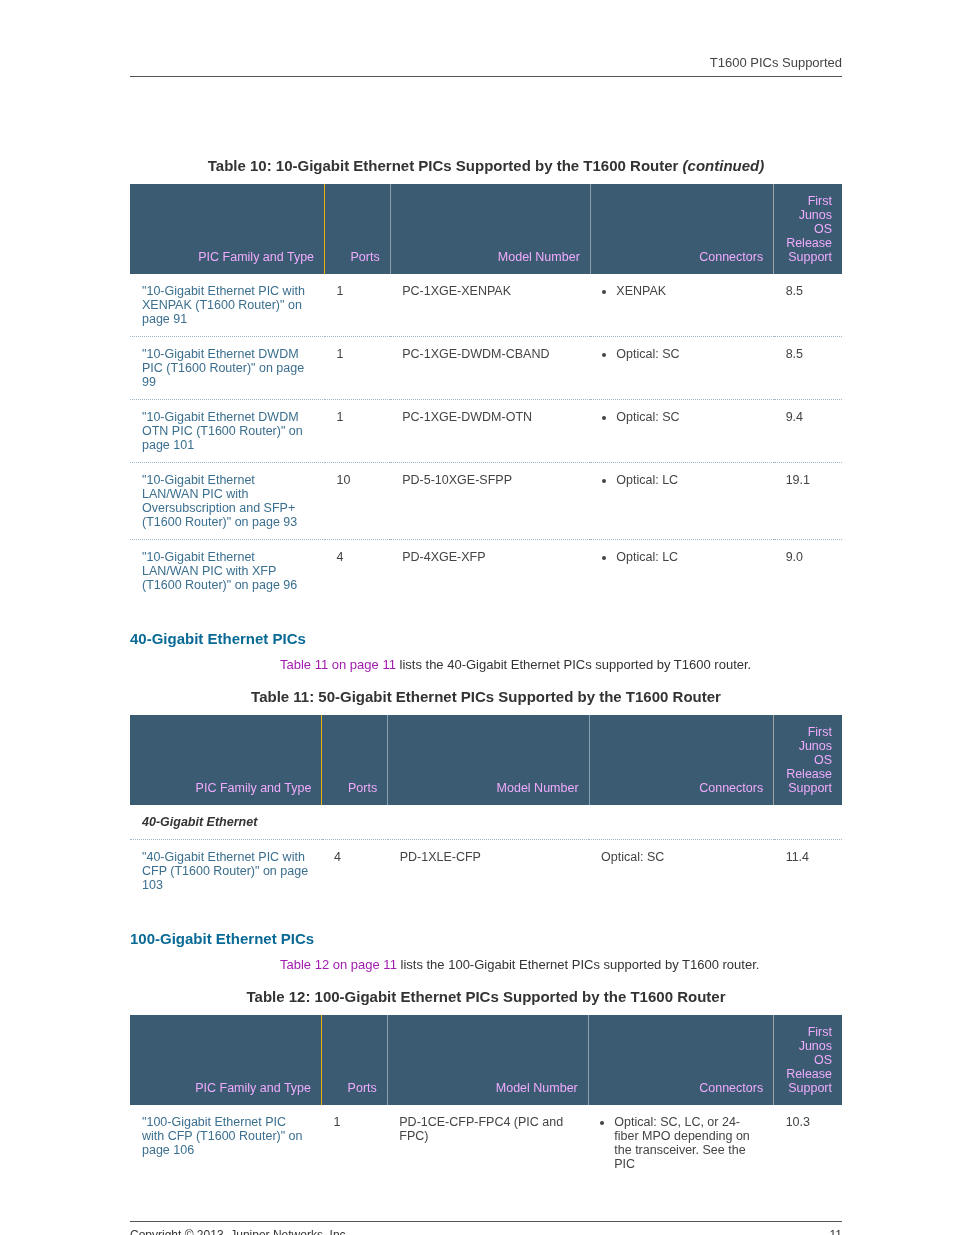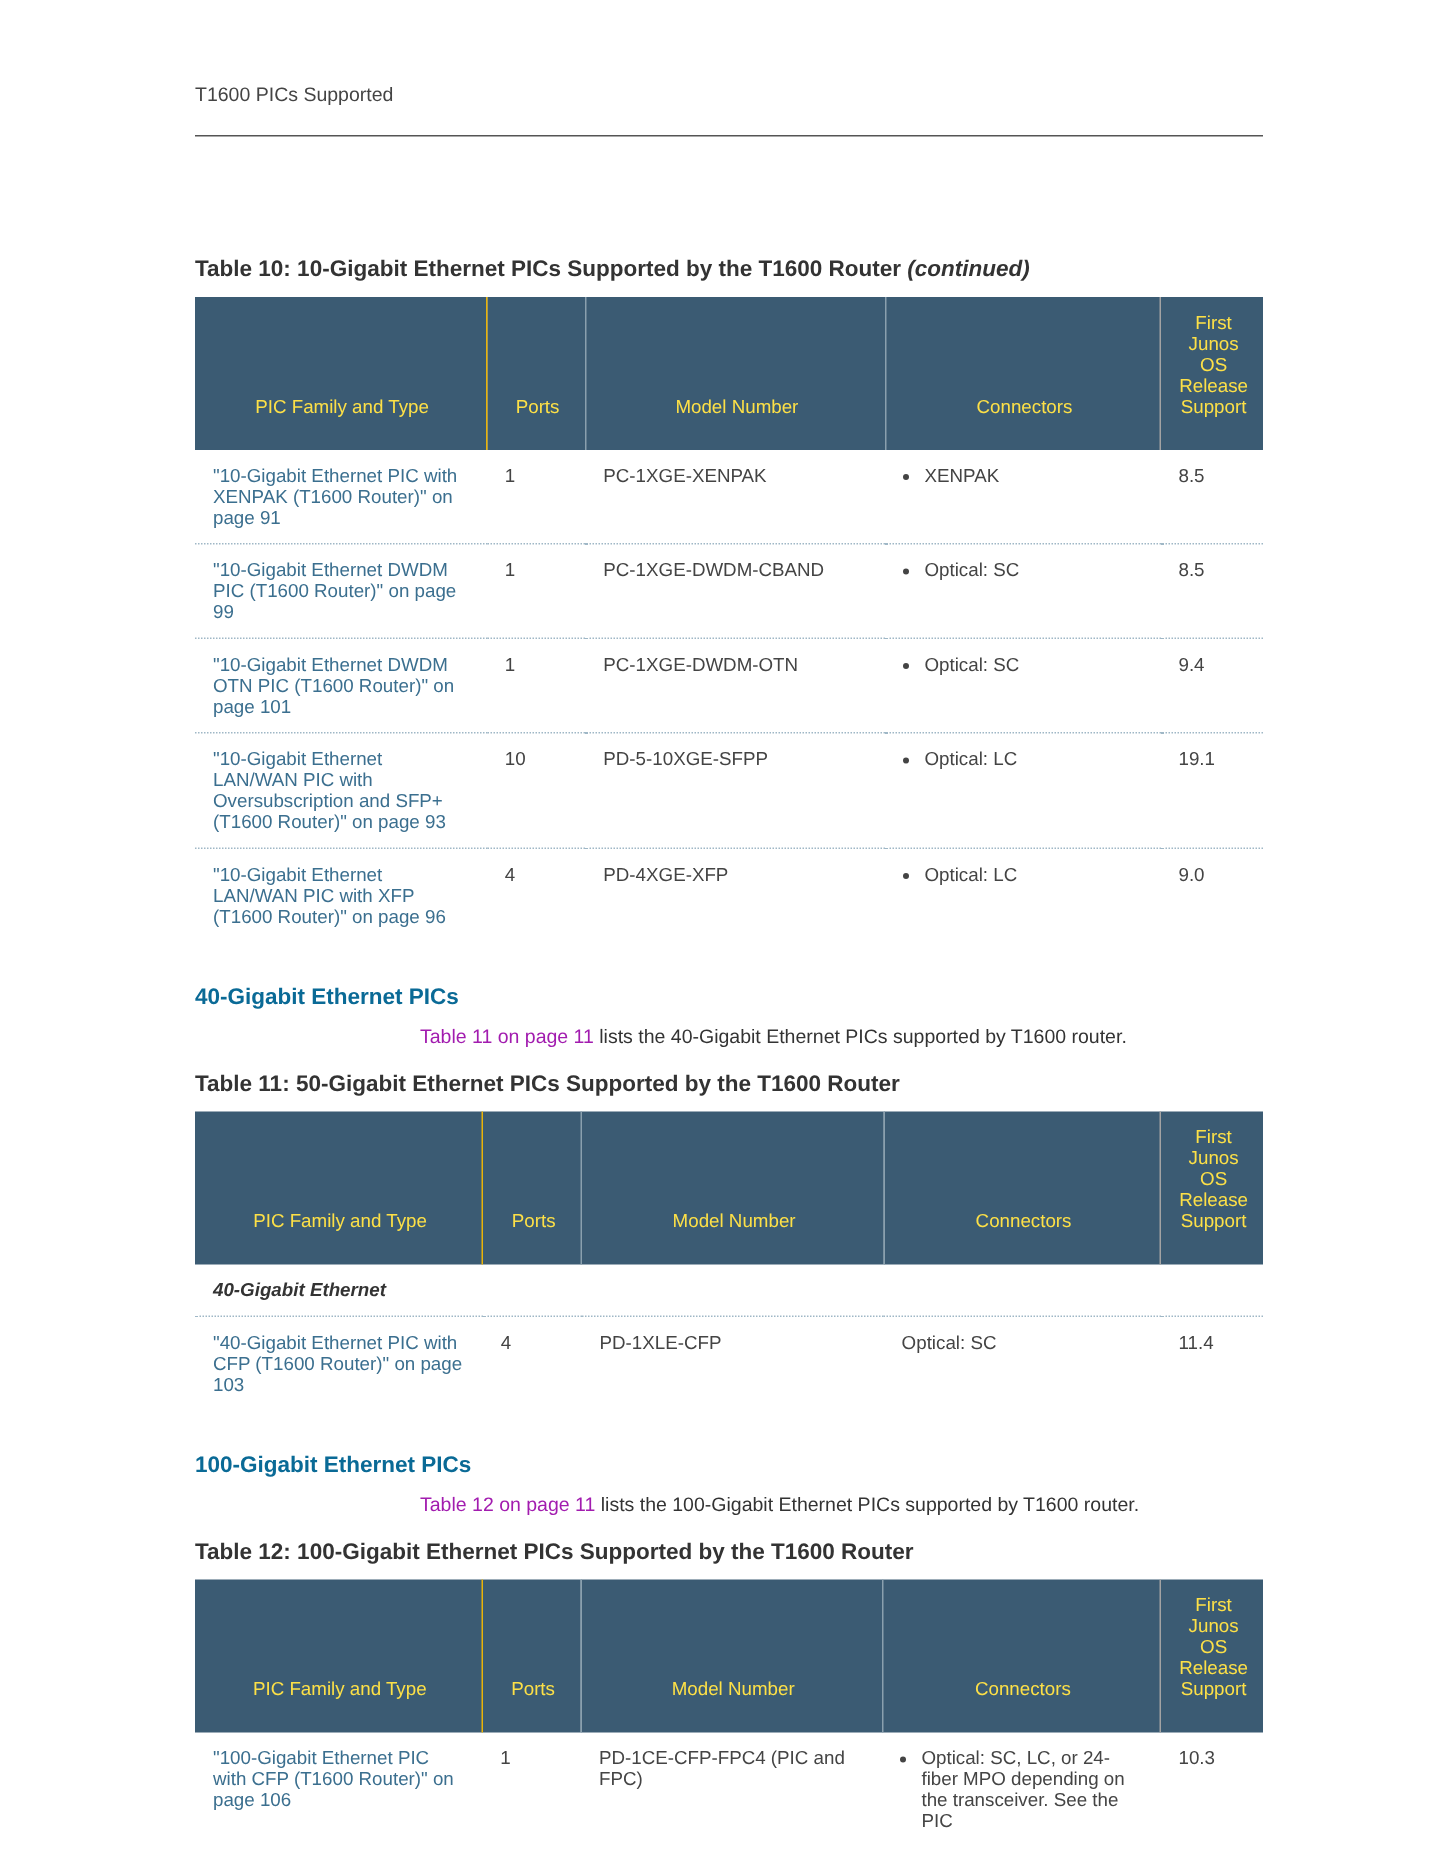--- a/index.html
+++ b/index.html
@@ -12,48 +12,50 @@
   }
   .page {
     width: 954px;
     min-height: 1235px;
     margin: 0 auto;
     padding: 55px 112px 40px 130px;
     box-sizing: border-box;
     position: relative;
   }
   .running-header {
+    text-align: right;
     font-size: 13px;
     color: #444;
-    padding-bottom: 20px;
+    padding-bottom: 6px;
     border-bottom: 1px solid #555;
     margin-bottom: 80px;
   }
   .table-caption {
     font-weight: 600;
     font-size: 15px;
     color: #333;
     margin: 0 0 10px 0;
+    text-align: center;
   }
   .table-caption .cont {
     font-weight: 600;
     font-style: italic;
   }
   table.data {
     width: 100%;
     border-collapse: collapse;
     font-size: 12.5px;
     margin-bottom: 28px;
   }
   table.data thead th {
     background: #3b5b73;
-    color: #fde047;
+    color: #f0abfc;
     font-weight: 400;
-    text-align: center;
-    padding: 10px 10px 22px 12px;
+    text-align: right;
+    padding: 10px 10px 10px 12px;
     font-size: 12.5px;
     vertical-align: bottom;
   }
   table.data thead th.c1 { width: 180px; border-right: 1px solid #eab308; }
   table.data thead th.c2 { width: 44px;  border-right: 1px solid #8aa0ae; }
   table.data thead th.c3 { width: 190px; border-right: 1px solid #8aa0ae; margin-left: 41px; }
   table.data thead th.c4 { width: 170px; border-right: 1px solid #a3a3a3; }
   table.data thead th.c5 { }
   table.data tbody td {
     padding: 10px 10px 10px 12px;

